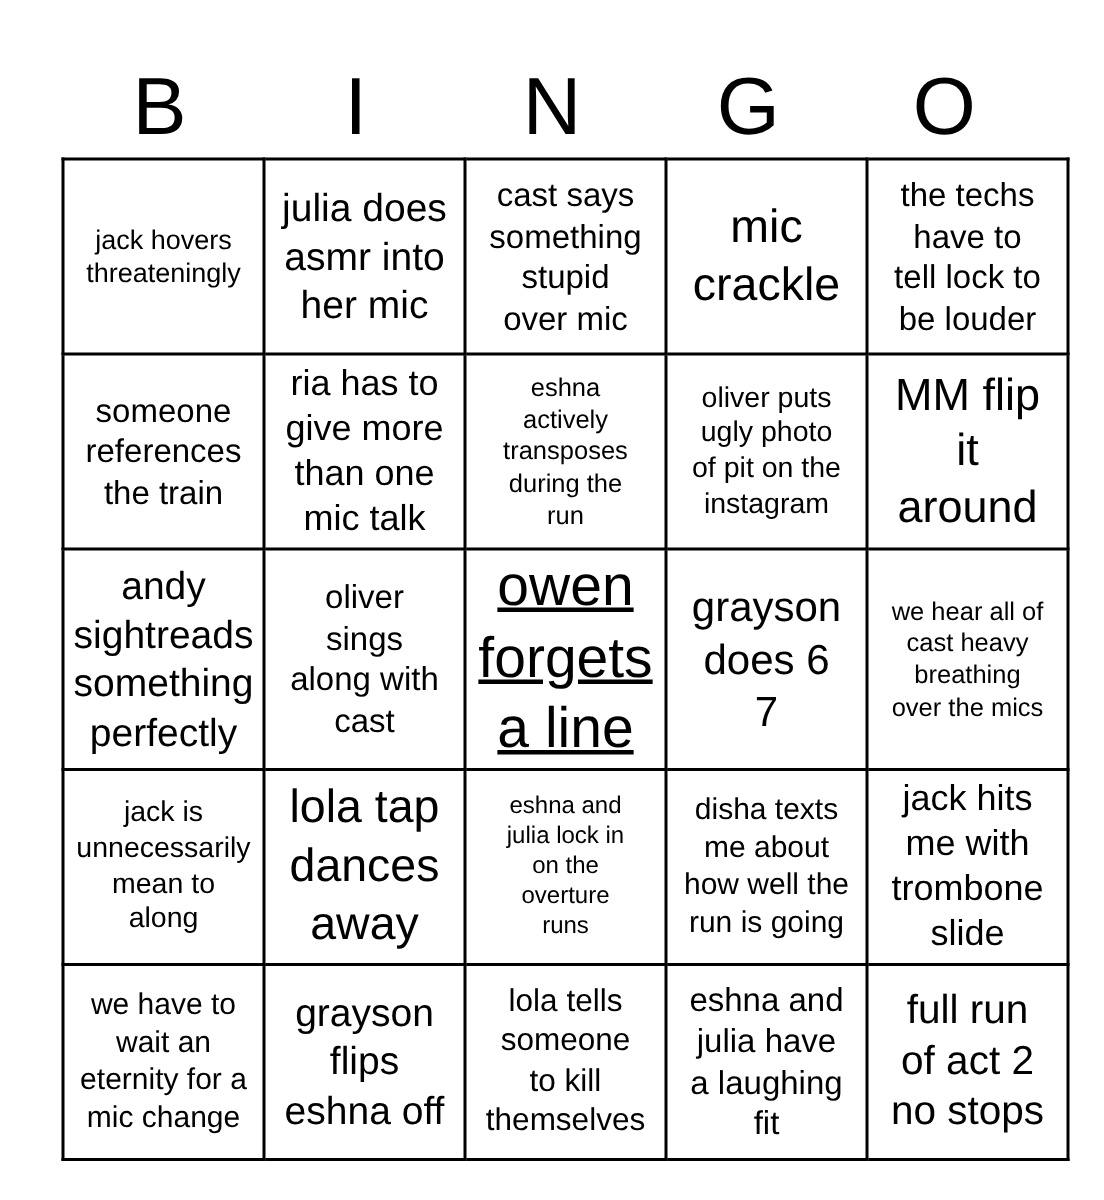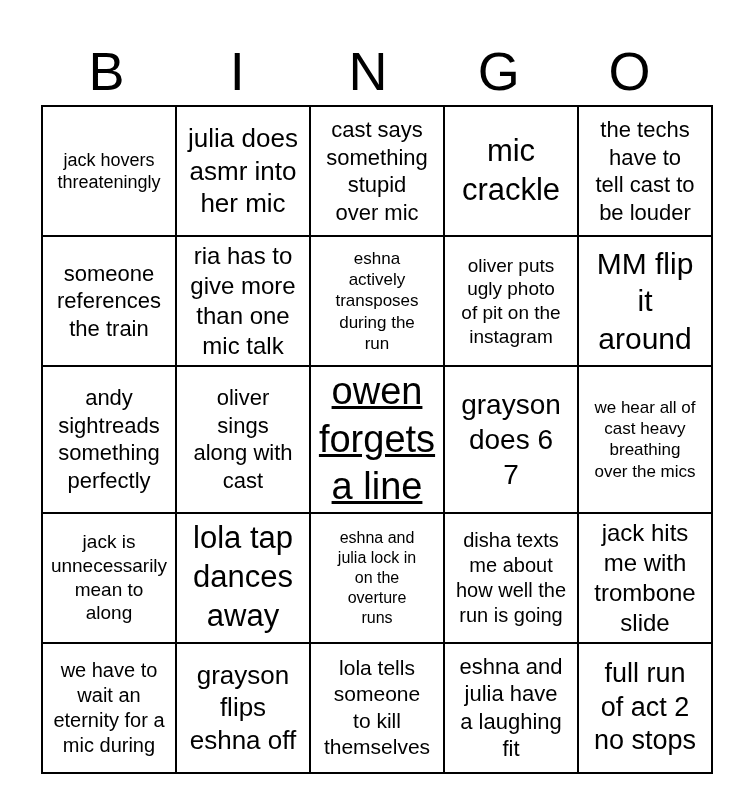--- a/index.html
+++ b/index.html
@@ -91,21 +91,21 @@
 stupid
 over mic</div>
           </td>
         <td>
             <div class="cell-text" style="font-size: 31px;">mic
 crackle</div>
           </td>
         <td>
             <div class="cell-text" style="font-size: 22px;">the techs
 have to
-tell cast to
+tell lock to
 be louder</div>
           </td>
       </tr>
       <tr>
         <td>
             <div class="cell-text" style="font-size: 22px;">someone
 references
 the train</div>
           </td>
         <td>
@@ -128,21 +128,21 @@
 instagram</div>
           </td>
         <td>
             <div class="cell-text" style="font-size: 30px;">MM flip
 it
 around</div>
           </td>
       </tr>
       <tr>
         <td>
-            <div class="cell-text" style="font-size: 22px;">andy
+            <div class="cell-text" style="font-size: 26px;">andy
 sightreads
 something
 perfectly</div>
           </td>
         <td>
             <div class="cell-text" style="font-size: 22px;">oliver
 sings
 along with
 cast</div>
           </td>
@@ -193,21 +193,21 @@
 me with
 trombone
 slide</div>
           </td>
       </tr>
       <tr>
         <td>
             <div class="cell-text" style="font-size: 20px;">we have to
 wait an
 eternity for a
-mic during</div>
+mic change</div>
           </td>
         <td>
             <div class="cell-text" style="font-size: 26px;">grayson
 flips
 eshna off</div>
           </td>
         <td>
             <div class="cell-text" style="font-size: 21px;">lola tells
 someone
 to kill

